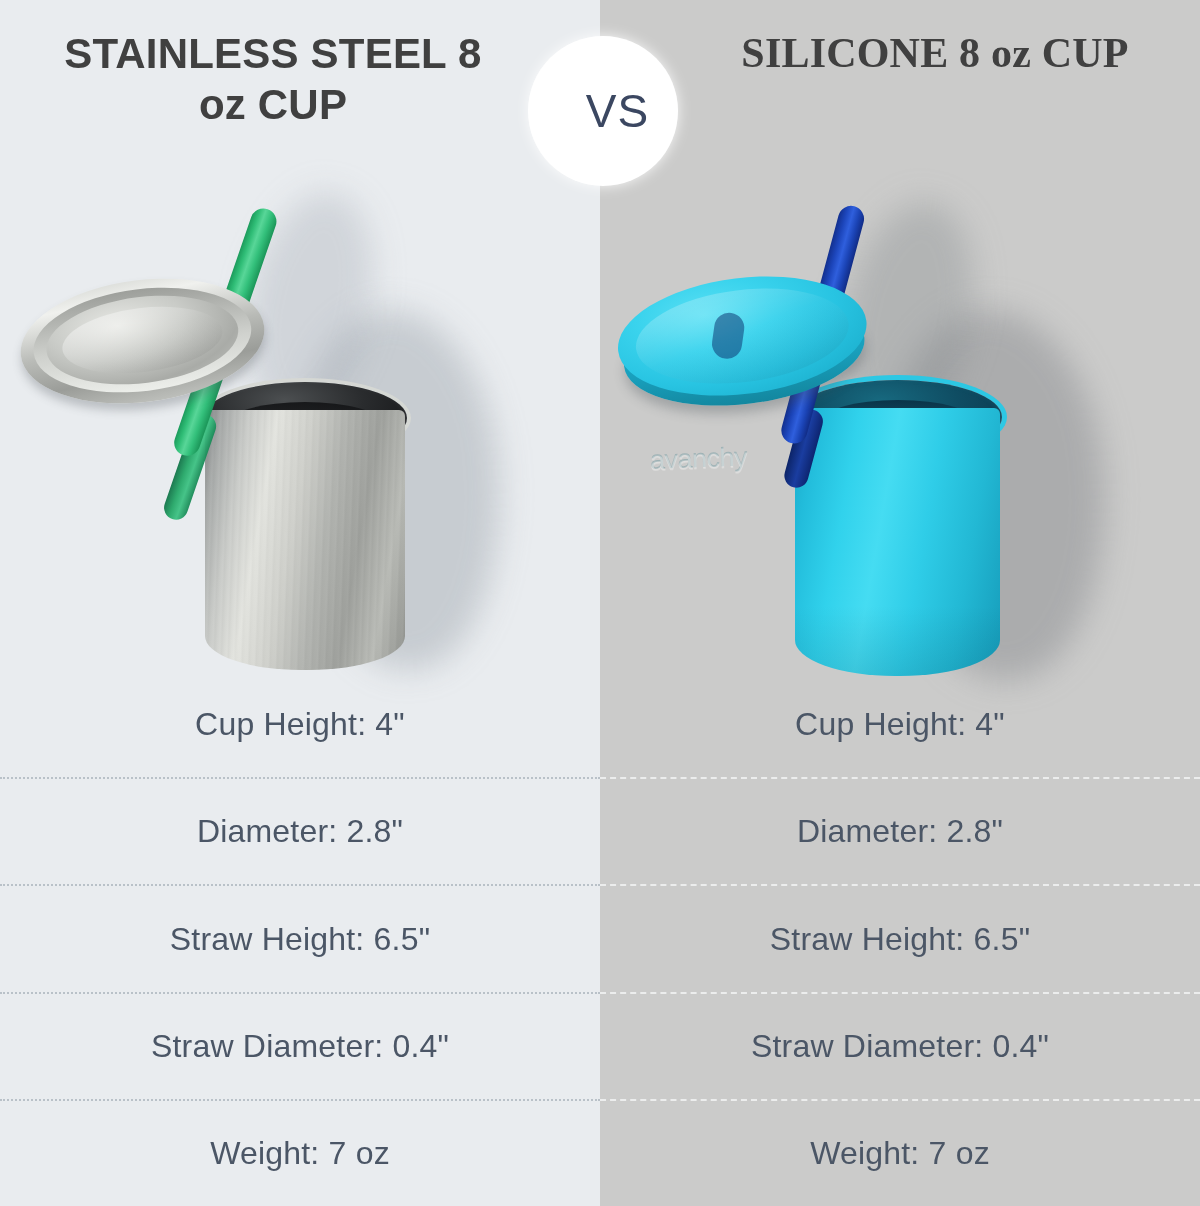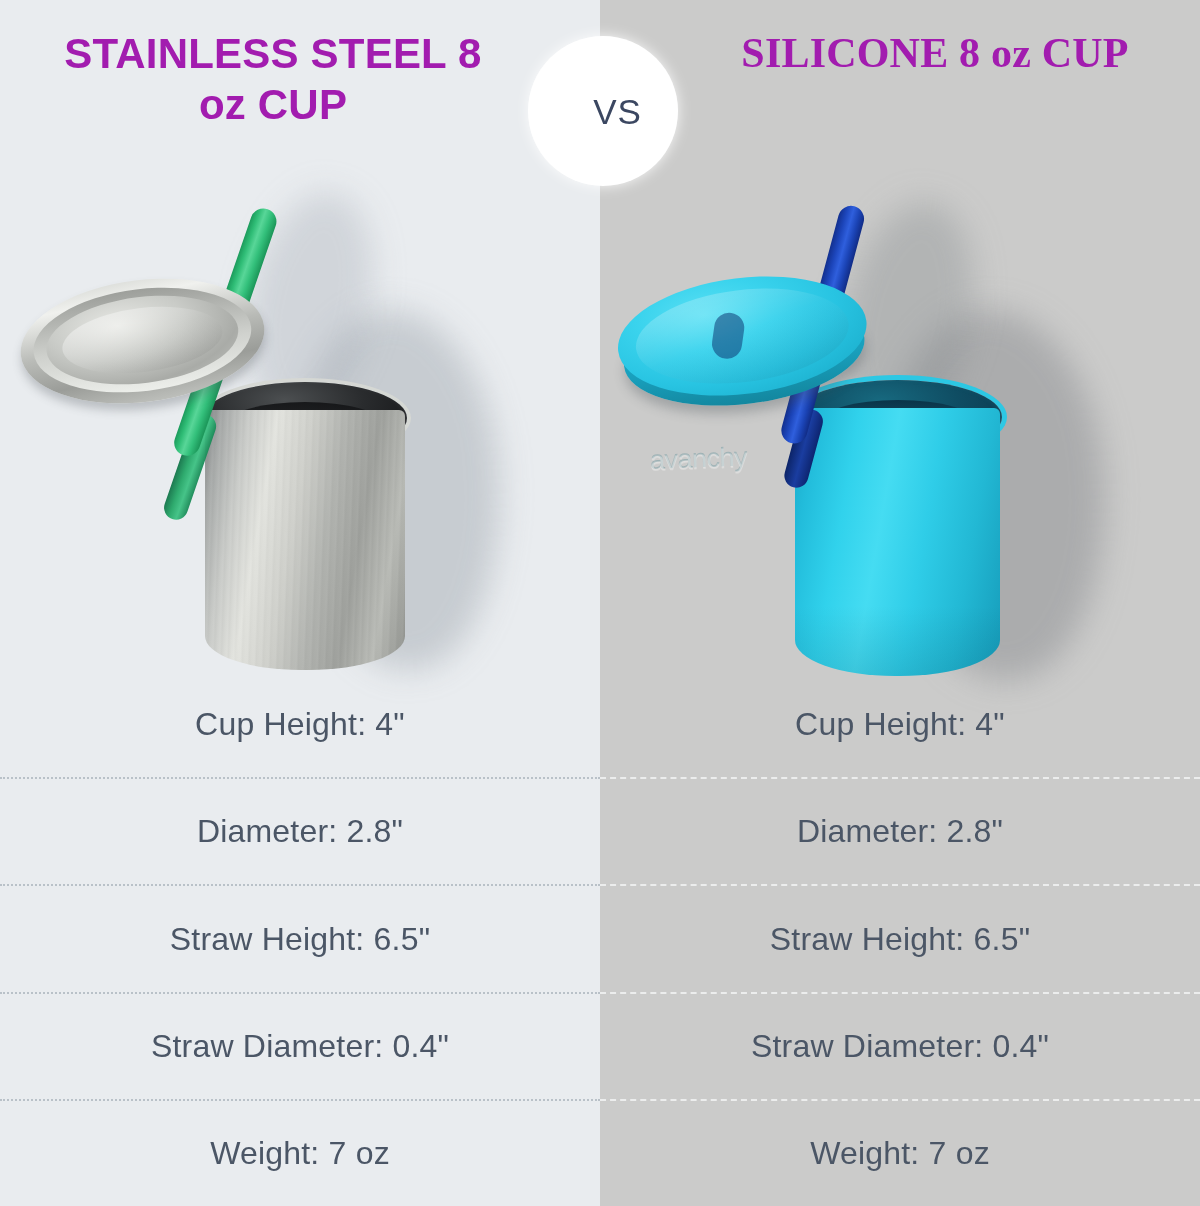--- a/index.html
+++ b/index.html
@@ -31,42 +31,42 @@
   
   .title {
     position: absolute;
     top: 28px;
     width: 470px;
     text-align: center;
     font-size: 42px;
     line-height: 1.22;
     font-weight: 700;
     letter-spacing: 0.2px;
-    color: #a21caf;
+    color: #404040;
   }
   .title-left  { left: 38px; }
   .title-right { left: 700px; font-family: Liberation Serif, serif; }
 
   
   .vs-badge {
     position: absolute;
     left: 528px;
     top: 36px;
     width: 150px;
     height: 150px;
     border-radius: 50%;
     background: #ffffff;
     display: flex;
     align-items: center;
     justify-content: center;
     z-index: 6;
     box-shadow: 0 0 14px rgba(255,255,255,0.85);
   }
   .vs-badge span {
-    font-size: 35px;
+    font-size: 46px;
     font-weight: 300;
     letter-spacing: 1px;
     color: #3b4761;
     line-height: 1;
     margin-left: 29px;
   }
 
   
   .stage {
     position: absolute;

